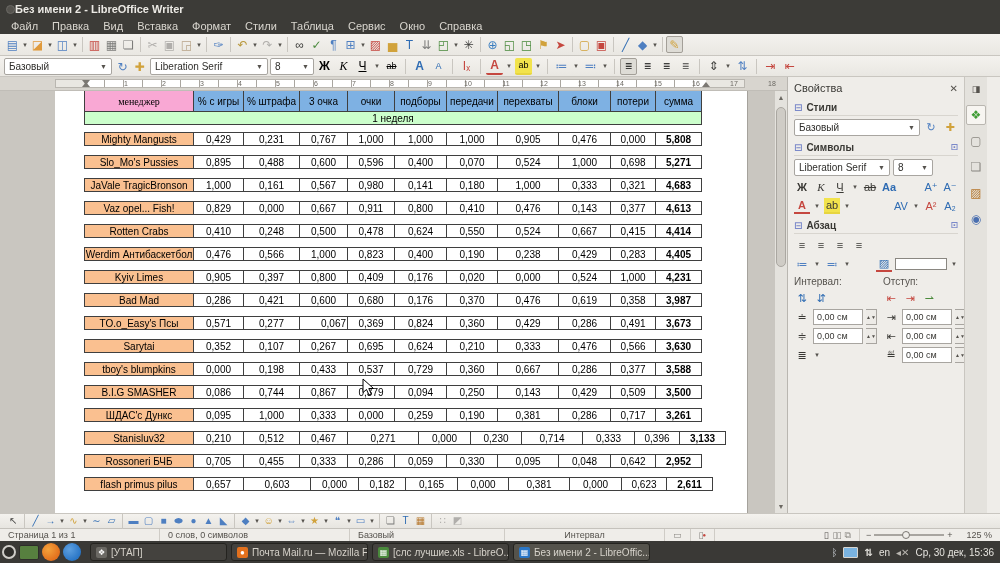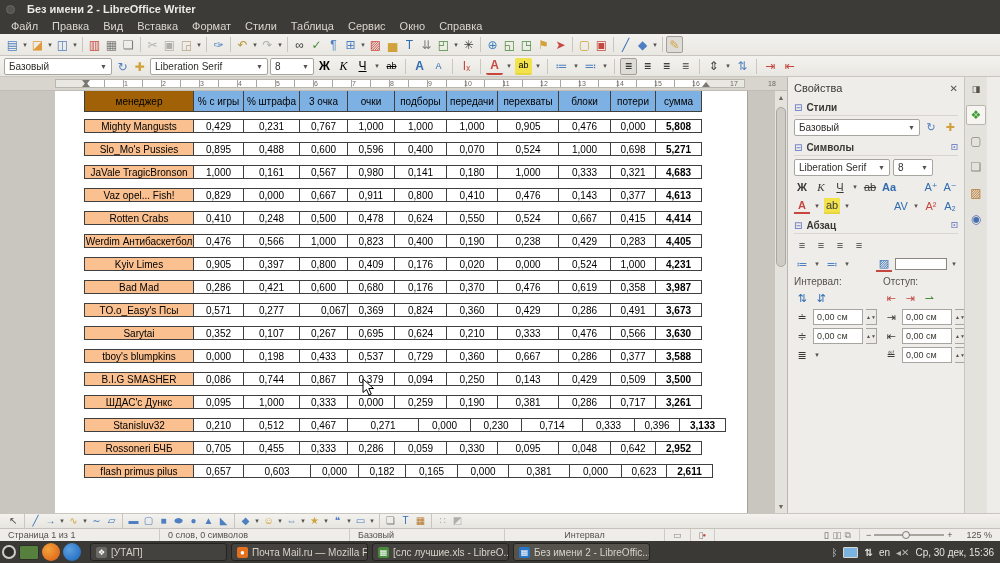--- a/index.html
+++ b/index.html
@@ -3,21 +3,21 @@
 <meta charset="utf-8">
 <style>
   html,body{margin:0;padding:0;background:#555;}
   .app{width:1000px;height:563px;position:relative;overflow:hidden;
        font-family:"Liberation Sans","DejaVu Sans",sans-serif;background:#EFEDE9;
        box-sizing:border-box;}
   .app *{box-sizing:border-box;}
 
   
   .titlebar{height:18px;background:#3C3B37;color:#ECEAE5;display:flex;align-items:center;
-            font-size:11px;font-weight:bold;padding-left:6px;gap:12px;}
+            font-size:11px;font-weight:bold;padding-left:6px;gap:0;}
   .win-dot{width:9px;height:9px;border-radius:50%;background:#55534E;border:1px solid #6B6964;}
   .menubar{height:16px;background:#3C3B37;display:flex;align-items:center;padding-left:4px;}
   .menu-item{color:#D9D6CF;font-size:11px;padding:0 7px;cursor:default;}
 
   
   .tbar{background:linear-gradient(#F4F2EE,#E9E7E2);border-bottom:1px solid #C9C6C0;
         display:flex;align-items:center;padding:0 4px;}
   .tb1{height:22px;}
   .tb2{height:21px;gap:2px;}
   .tbi{display:inline-flex;align-items:center;justify-content:center;width:17px;height:17px;
@@ -51,21 +51,21 @@
           border:1px solid #AAA7A1;border-radius:6px;}
   .vbtn{position:absolute;left:0;right:0;height:13px;font-size:7px;color:#6B6862;display:flex;
         align-items:center;justify-content:center;}
 
   
   .ttable{position:absolute;left:30px;top:0;}
   .trow{display:flex;}
   .c{border:1px solid #3F3F3F;margin-left:-1px;margin-top:-1px;display:flex;align-items:center;
      justify-content:center;font-size:10px;height:14px;background:#fff;color:#000;white-space:nowrap;overflow:hidden;}
   .hcell{background:#7EB1E3;height:22px;}
-  .hfirst{background:#a16207;}
+  .hfirst{background:#f9a8d4;font-family:Liberation Serif, serif;}
   .wcell{background:#CCFFCC;height:14px;}
   .name{background:#FAC090;}
   .sum{font-weight:bold;}
   .gap{height:10px;}
   .gap8{height:8px;}
 
   
   .sidebar{width:200px;display:flex;background:#EFEDE9;border-left:1px solid #B9B6B0;}
   .spanel{width:176px;padding:2px 6px;font-size:10px;color:#3A3935;}
   .sp-title{display:flex;align-items:center;font-size:11px;color:#3A3935;height:18px;}
@@ -286,20 +286,23 @@
                 <div class="c hcell" style="width: 57px;">% штрафа</div>
                 <div class="c hcell" style="width: 49px;">3 очка</div>
                 <div class="c hcell" style="width: 48px;">очки</div>
                 <div class="c hcell" style="width: 53px;">подборы</div>
                 <div class="c hcell" style="width: 52px;">передачи</div>
                 <div class="c hcell" style="width: 62px;">перехваты</div>
                 <div class="c hcell" style="width: 53px;">блоки</div>
                 <div class="c hcell" style="width: 46px;">потери</div>
                 <div class="c hcell" style="width: 47px;">сумма</div>
               </div>
+              <div class="trow">
+                <div class="c wcell" style="width: 618px;">1 неделя</div>
+              </div>
               <div class="gap8"></div>
               <div class="trow">
                 <div class="c name" style="width: 110px;">Mighty Mangusts</div>
                 <div class="c" style="width: 51px;">0,429</div>
                 <div class="c" style="width: 57px;">0,231</div>
                 <div class="c" style="width: 49px;">0,767</div>
                 <div class="c" style="width: 48px;">1,000</div>
                 <div class="c" style="width: 53px;">1,000</div>
                 <div class="c" style="width: 52px;">1,000</div>
                 <div class="c" style="width: 62px;">0,905</div>

